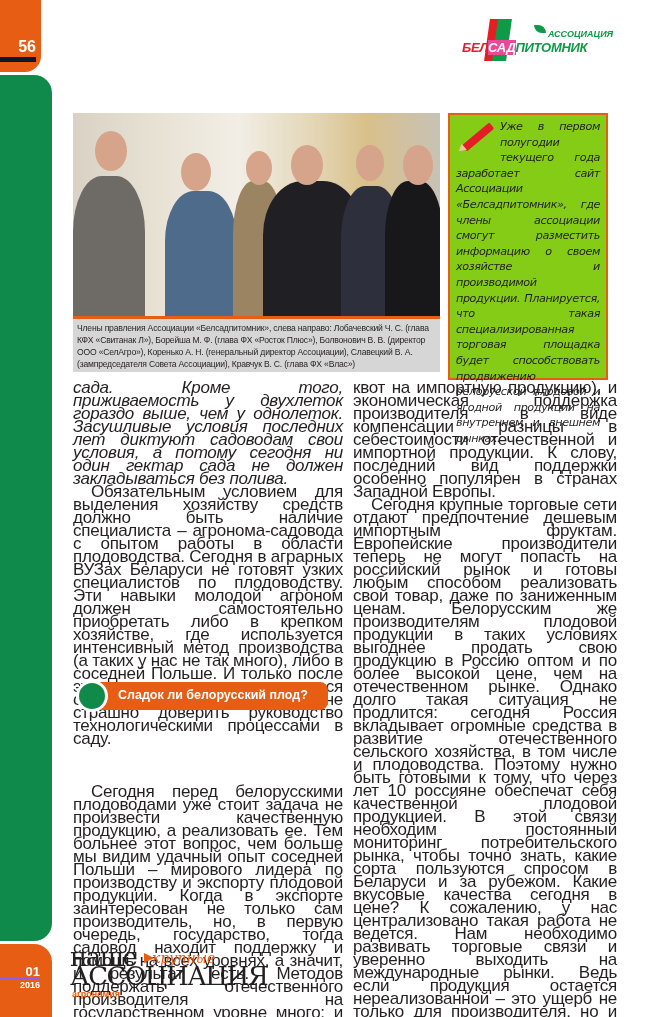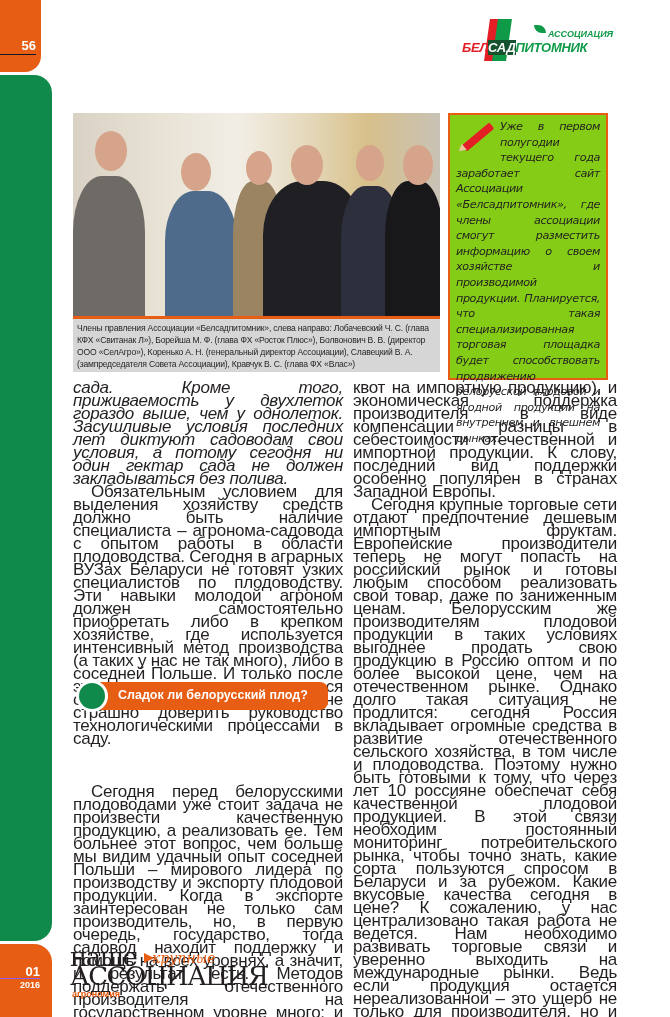--- a/index.html
+++ b/index.html
@@ -3,21 +3,21 @@
   <meta charset="utf-8">
   <style>
     * { box-sizing: border-box; margin: 0; padding: 0; }
     html, body { width: 670px; height: 1017px; background: #ffffff; overflow: hidden; }
     body { position: relative; font-family: "Liberation Sans", "DejaVu Sans", sans-serif; color: #231f20; }
 
     
     .strip-top { position: absolute; left: 0; top: 0; width: 41px; height: 72px; background: #e65d13; border-bottom-right-radius: 16px; }
     .strip-mid { position: absolute; left: 0; top: 75px; width: 52px; height: 866px; background: #0f8a4a; border-top-right-radius: 18px; border-bottom-right-radius: 18px; }
     .strip-bot { position: absolute; left: 0; top: 944px; width: 52px; height: 73px; background: #e65d13; border-top-right-radius: 18px; }
-    .page-num { position: absolute; left: 0; top: 38px; width: 36px; text-align: right; color: #fff; font-weight: bold; font-size: 13px; border-bottom: 1px solid #0f172a; padding-bottom: 1px; }
+    .page-num { position: absolute; left: 0; top: 38px; width: 36px; text-align: right; color: #fff; font-weight: bold; font-size: 16px; border-bottom: 5px solid #0f172a; padding-bottom: 1px; }
     .issue { position: absolute; left: 0; top: 965px; width: 40px; text-align: right; color: #fff; font-weight: bold; }
     .issue .num { font-size: 13px; line-height: 13px; border-bottom: 1px solid #8b5cf6; display: block; }
     .issue .year { font-size: 9px; line-height: 12px; display: block; }
 
     
     .logo { position: absolute; left: 462px; top: 17px; width: 150px; height: 46px; }
     .logo .bar-red { position: absolute; left: 25px; top: 2px; width: 10px; height: 42px; background: #e31e24; transform: skewX(-8deg); }
     .logo .bar-green { position: absolute; left: 33px; top: 2px; width: 14px; height: 42px; background: #0f9a48; transform: skewX(-8deg); }
     .logo .assoc { position: absolute; left: 86px; top: 12px; font-size: 9px; font-style: italic; font-weight: bold; color: #0f9a48; text-align: center; }
     .logo .name { position: absolute; left: 0; top: 23px; font-size: 13px; font-style: italic; font-weight: bold; color: #fff; letter-spacing: -0.3px; white-space: nowrap; }
@@ -76,21 +76,21 @@
   <span class="num">01</span>
   <span class="year">2016</span>
 </div>
 
 <div class="logo">
   <div class="bar-red"></div>
   <div class="bar-green"></div>
   <div class="leaf"></div>
   <div class="assoc">АССОЦИАЦИЯ</div>
   <div class="name">
-    <span class="r">БЕЛ</span><span class="w" style="color:#fff;background:#14532d;">САД</span><span class="g">ПИТОМНИК</span>
+    <span class="r">БЕЛ</span><span class="w" style="color:#fff;background:#ec4899;">САД</span><span class="g">ПИТОМНИК</span>
   </div>
 </div>
 
 <div class="photo">
   <div class="person" style="left:0;width:72px;height:140px;background:#6e6a66;"></div>
   <div class="head" style="left:22px;top:18px;width:32px;height:40px;"></div>
   <div class="person" style="left:92px;width:72px;height:125px;background:#4f6b8c;"></div>
   <div class="head" style="left:108px;top:40px;width:30px;height:38px;"></div>
   <div class="person" style="left:160px;width:50px;height:135px;background:#9a8462;"></div>
   <div class="head" style="left:173px;top:38px;width:26px;height:34px;"></div>

